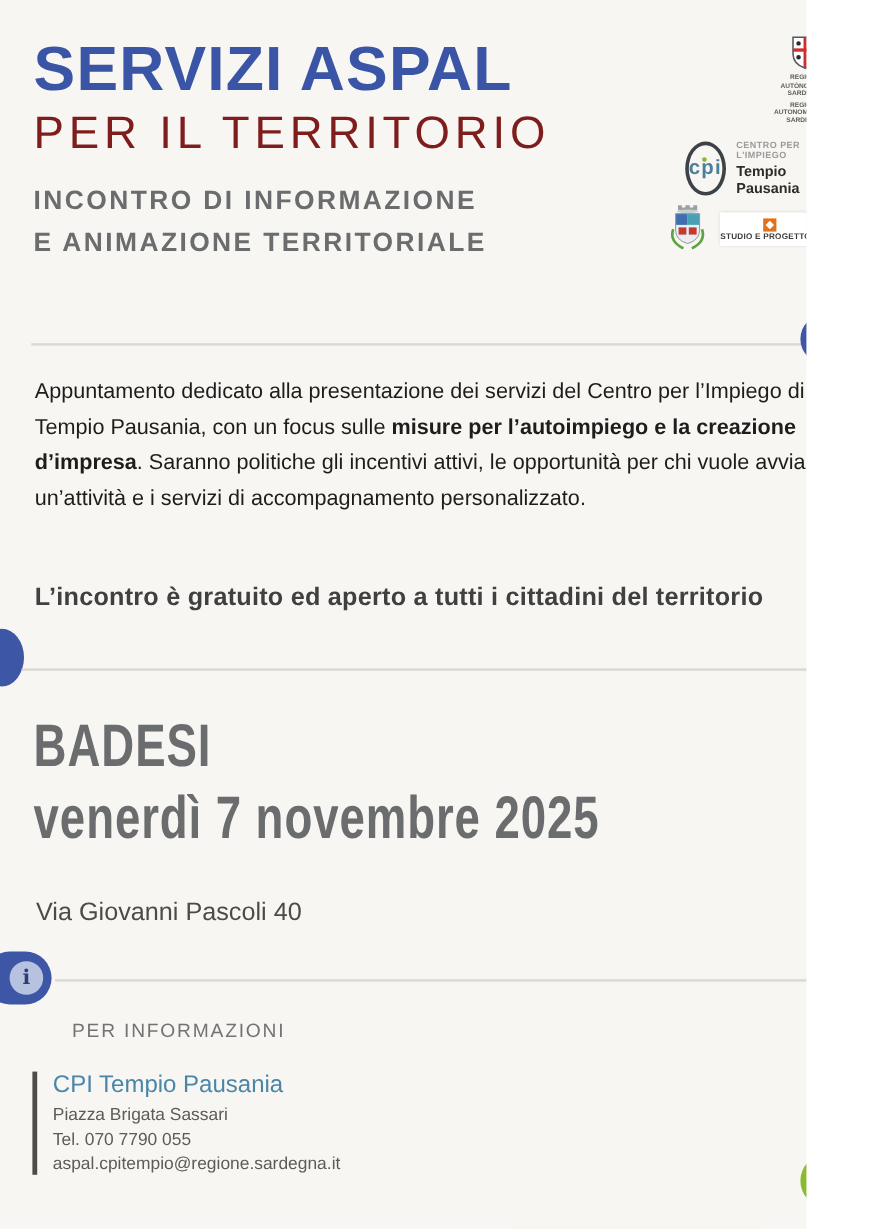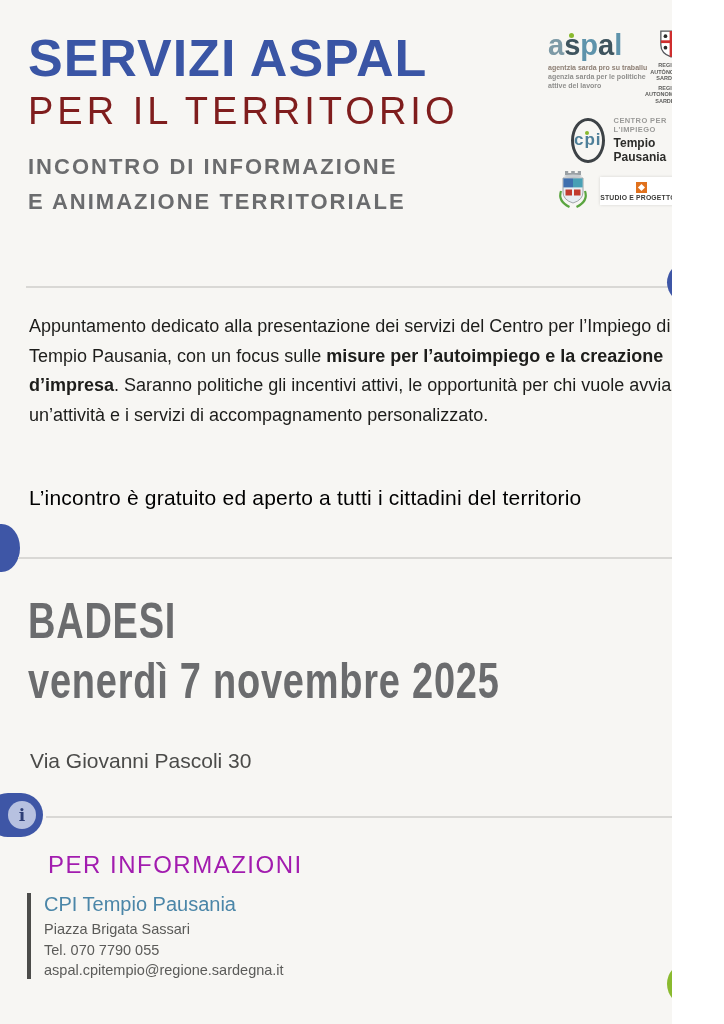--- a/index.html
+++ b/index.html
@@ -61,60 +61,52 @@
                  display:flex; align-items:center; justify-content:center; }
   .info-i { font-family:"DejaVu Serif", serif; font-weight:700; font-size:17px; color:#2d3e76; }
   .blob { position:absolute; left:-17px; top:524px; width:37px; height:48px;
           background:var(--badge-blue,#3e56a6); border-radius:50%; }
   .green-pill { position:absolute; left:667px; top:962px; width:70px; height:44px;
                 border-radius:22px; background:var(--green,#8aba2f); }
   
   .intro { position:absolute; left:29px; top:312px; width:666px; font-size:18px;
            line-height:29.5px; color:#1d1d1b; }
   .intro b { font-weight:700; }
-  .highlight { position:absolute; left:29px; top:486px; font-size:21px; font-weight:400;
-               color:#000000; letter-spacing:.2px; }
+  .highlight { position:absolute; left:29px; top:486px; font-size:21px; font-weight:700;
+               color:#404040; letter-spacing:.2px; }
   
   .city, .date { position:absolute; left:28px; font-size:50px; font-weight:700;
                  color:var(--heading-gray,#6b6c6e); transform:scaleX(.76);
                  transform-origin:left; letter-spacing:1px; white-space:nowrap; }
   .city { top:592px; }
   .date { top:652px; }
   .time, .addr { position:absolute; left:30px; font-size:21px; color:#4b4b49; }
   .time { top:719px; }
   .addr { top:749px; }
   
-  .footer-heading { position:absolute; left:48px; top:851px; font-size:24px; color:#a21caf;
+  .footer-heading { position:absolute; left:60px; top:851px; font-size:16px; color:#737373;
                     letter-spacing:1.5px; font-weight:500; }
   .footer-bar { position:absolute; left:27px; top:893px; width:3.5px; height:86px; background:#4c4c4a; }
   .footer-office { position:absolute; left:44px; top:893px; font-size:20px;
                    color:var(--teal,#4b86a8); font-weight:500; }
   .footer-line { position:absolute; left:44px; font-size:14.5px; color:#5b5b59; }
   .fl1 { top:921px; } .fl2 { top:942px; } .fl3 { top:962px; }
 </style>
 </head>
 <body>
 
 <div class="page">
 
   <h1 class="title1">SERVIZI ASPAL</h1>
   <div class="title2">PER IL TERRITORIO</div>
   <div class="subtitle">
     <div>INCONTRO DI INFORMAZIONE</div>
     <div>E ANIMAZIONE TERRITORIALE</div>
   </div>
 
-  <div class="aspal-logo">
-    <div class="aspal-word">
-      <span class="a1">a</span><span class="a2">s</span><span class="a3">p</span><span class="a4">a</span><span class="a5">l</span>
-      <i class="aspal-dot"></i>
-    </div>
-    <div class="aspal-tag1">agentzia sarda pro su traballu</div>
-    <div class="aspal-tag2">agenzia sarda per le politiche attive del lavoro</div>
-  </div>
 
   <div class="regione-logo">
     <svg width="24" height="30" viewBox="0 0 26 32">
       <defs>
           <clipPath id="sard">
             <path d="M2 2 h22 v15 q0 9 -11 13 q-11 -4 -11 -13 z"></path>
           </clipPath>
         </defs>
       <path d="M2 2 h22 v15 q0 9 -11 13 q-11 -4 -11 -13 z" fill="#ffffff" stroke="#55585c" stroke-width="1.4"></path>
       <g clip-path="url(#sard)">
@@ -187,21 +179,21 @@
 
   <p class="intro"><span>Appuntamento dedicato alla presentazione dei servizi del Centro per l’Impiego di Tempio Pausania, con un focus sulle </span><b>misure per l’autoimpiego e la creazione d’impresa</b><span>. Saranno politiche gli incentivi attivi, le opportunità per chi vuole avviare un’attività e i servizi di accompagnamento personalizzato.</span></p>
 
   <p class="highlight">L’incontro è gratuito ed aperto a tutti i cittadini del territorio</p>
 
   <div class="blob"></div>
   <div class="divider d2"></div>
 
   <div class="city">BADESI</div>
   <div class="date">venerdì 7 novembre 2025</div>
-  <div class="addr">Via Giovanni Pascoli 30</div>
+  <div class="addr">Via Giovanni Pascoli 40</div>
 
   <div class="badge info-badge">
     <span class="info-circle">
         <span class="info-i">i</span>
       </span>
   </div>
   <div class="divider d3"></div>
 
   <div class="footer-heading">PER INFORMAZIONI</div>
   <div class="footer-bar"></div>

